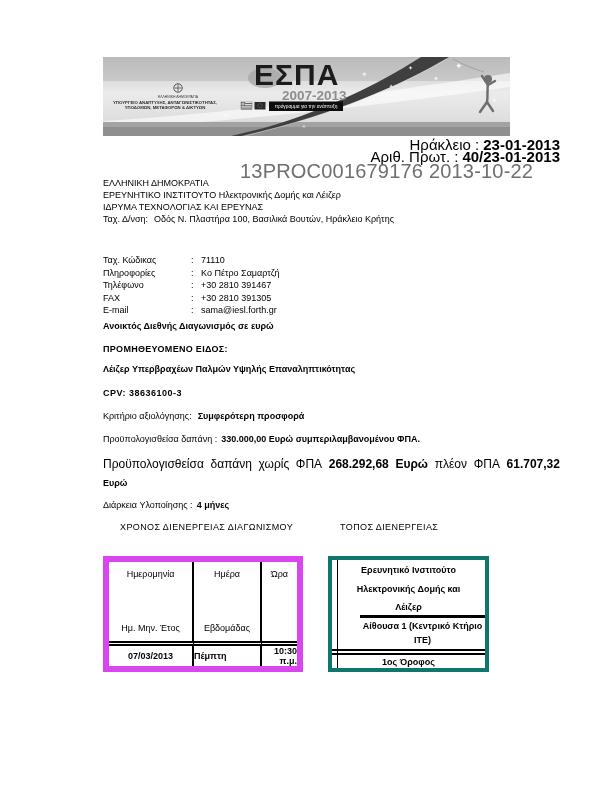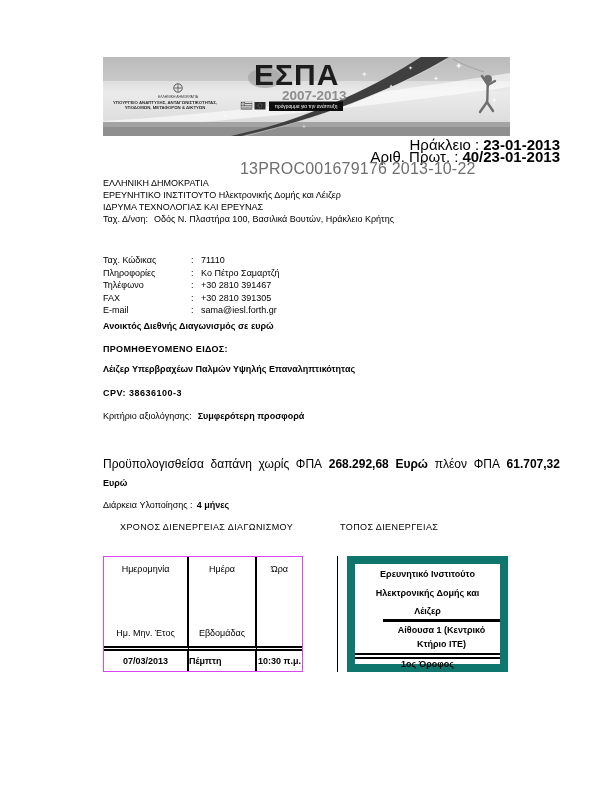--- a/index.html
+++ b/index.html
@@ -7,21 +7,21 @@
   .page {
     position:relative; width:612px; height:792px; background:#fff;
     font-family:"Liberation Sans","DejaVu Sans",sans-serif; color:#000;
     overflow:hidden;
   }
   .abs { position:absolute; }
   .b { font-weight:bold; }
   .nw { white-space:nowrap; }
 
   .hdr-right { left:300px; top:139px; width:260px; text-align:right; font-size:15px; line-height:11.5px; }
-  .proc-code { left:240px; top:160px; font-size:16px; color:#6f6f6f; letter-spacing:0.2px; white-space:nowrap; }
+  .proc-code { left:240px; top:160px; font-size:20px; color:#6f6f6f; letter-spacing:0.2px; white-space:nowrap; }
 
   .org-block { left:103px; top:177px; font-size:9px; line-height:12px; white-space:nowrap; }
   .addr-val { margin-left:6px; }
 
   .contact { left:103px; top:234px; font-size:9px; line-height:12.6px;margin-top:20px; }
   .crow { display:flex; }
   .clabel { width:88px; }
   .ccolon { width:10px; }
 
   .para { left:103px; font-size:9px; white-space:nowrap; }
@@ -29,35 +29,35 @@
   .gap6 { margin-left:6px; }
   .caps { letter-spacing:0.3px; }
 
   .flexline { left:103px; top:457px; width:457px; display:flex; justify-content:space-between; font-size:12px; }
 
   .h-time { left:120px; top:522px; font-size:9px; letter-spacing:0.4px; }
   .h-place { left:340px; top:522px; font-size:9px; letter-spacing:0.4px; }
 
   .time-table {
     left:103px; top:556px; width:200px; height:116px;
-    border:1px solid #d946ef; display:grid;
+    border:6px solid #d946ef; display:grid;
     grid-template-columns:85px 68px 1fr; grid-template-rows:1fr 25px;
     font-size:9px;
   }
   .th { border-right:2px solid #000; display:flex; flex-direction:column; justify-content:space-between;
         align-items:center; text-align:center; padding:7px 2px 8px; }
   .th.last, .td.last { border-right:none; }
   .td { border-top:5px double #000; border-right:2px solid #000; font-weight:bold;
-        display:flex; align-items:center; justify-content:center; }
+        display:flex; align-items:center; justify-content:center;text-align:right; }
   .td.left-al { justify-content:flex-start; }
   .thin-v { left:337px; top:556px; width:1px; height:116px; background:#000; }
 
   .place-table {
-    left:347px; top:556px; width:161px; height:116px;
-    border:8px solid #0f766e; display:grid; grid-template-rows:55px 34px 1fr;
+    left:328px; top:556px; width:161px; height:116px;
+    border:4px solid #0f766e; display:grid; grid-template-rows:55px 34px 1fr;
     font-size:9px; font-weight:bold; text-align:center;
   }
   .pr1 { padding:1px 14px 0; line-height:18.5px; }
   .pr2 { border-top:3px solid #000; line-height:14px; padding-top:1px;margin-left:28px; }
   .pr3 { border-top:6px double #000; display:flex; align-items:center; justify-content:center; }
 
   .banner { left:103px; top:57px; }
   .banner text { font-family:"Liberation Sans","DejaVu Sans",sans-serif; }
 </style>
 </head>
@@ -175,20 +175,21 @@
       </div>
   </div>
 
   <div class="abs para b" style="top:321px">Ανοικτός Διεθνής Διαγωνισμός σε ευρώ</div>
   <div class="abs para b caps" style="top:344px">ΠΡΟΜΗΘΕΥΟΜΕΝΟ ΕΙΔΟΣ:</div>
   <div class="abs para b" style="top:364px">Λέιζερ Υπερβραχέων Παλμών Υψηλής Επαναληπτικότητας</div>
   <div class="abs para b" style="top:388px; letter-spacing:0.5px">CPV: 38636100-3</div>
 
   <div class="abs para" style="top:411px"><span>Κριτήριο αξιολόγησης:</span><span class="b gap6">Συμφερότερη προσφορά</span></div>
 
+  <div class="abs para" style="top:434px"><span>Προϋπολογισθείσα δαπάνη :</span><span class="b gap4">330.000,00  Ευρώ συμπεριλαμβανομένου ΦΠΑ.</span></div>
 
   <div class="abs flexline">
     <span>Προϋπολογισθείσα</span>
     <span>δαπάνη</span>
     <span>χωρίς</span>
     <span>ΦΠΑ</span>
     <span class="b">268.292,68</span>
     <span class="b">Ευρώ</span>
     <span>πλέον</span>
     <span>ΦΠΑ</span>

